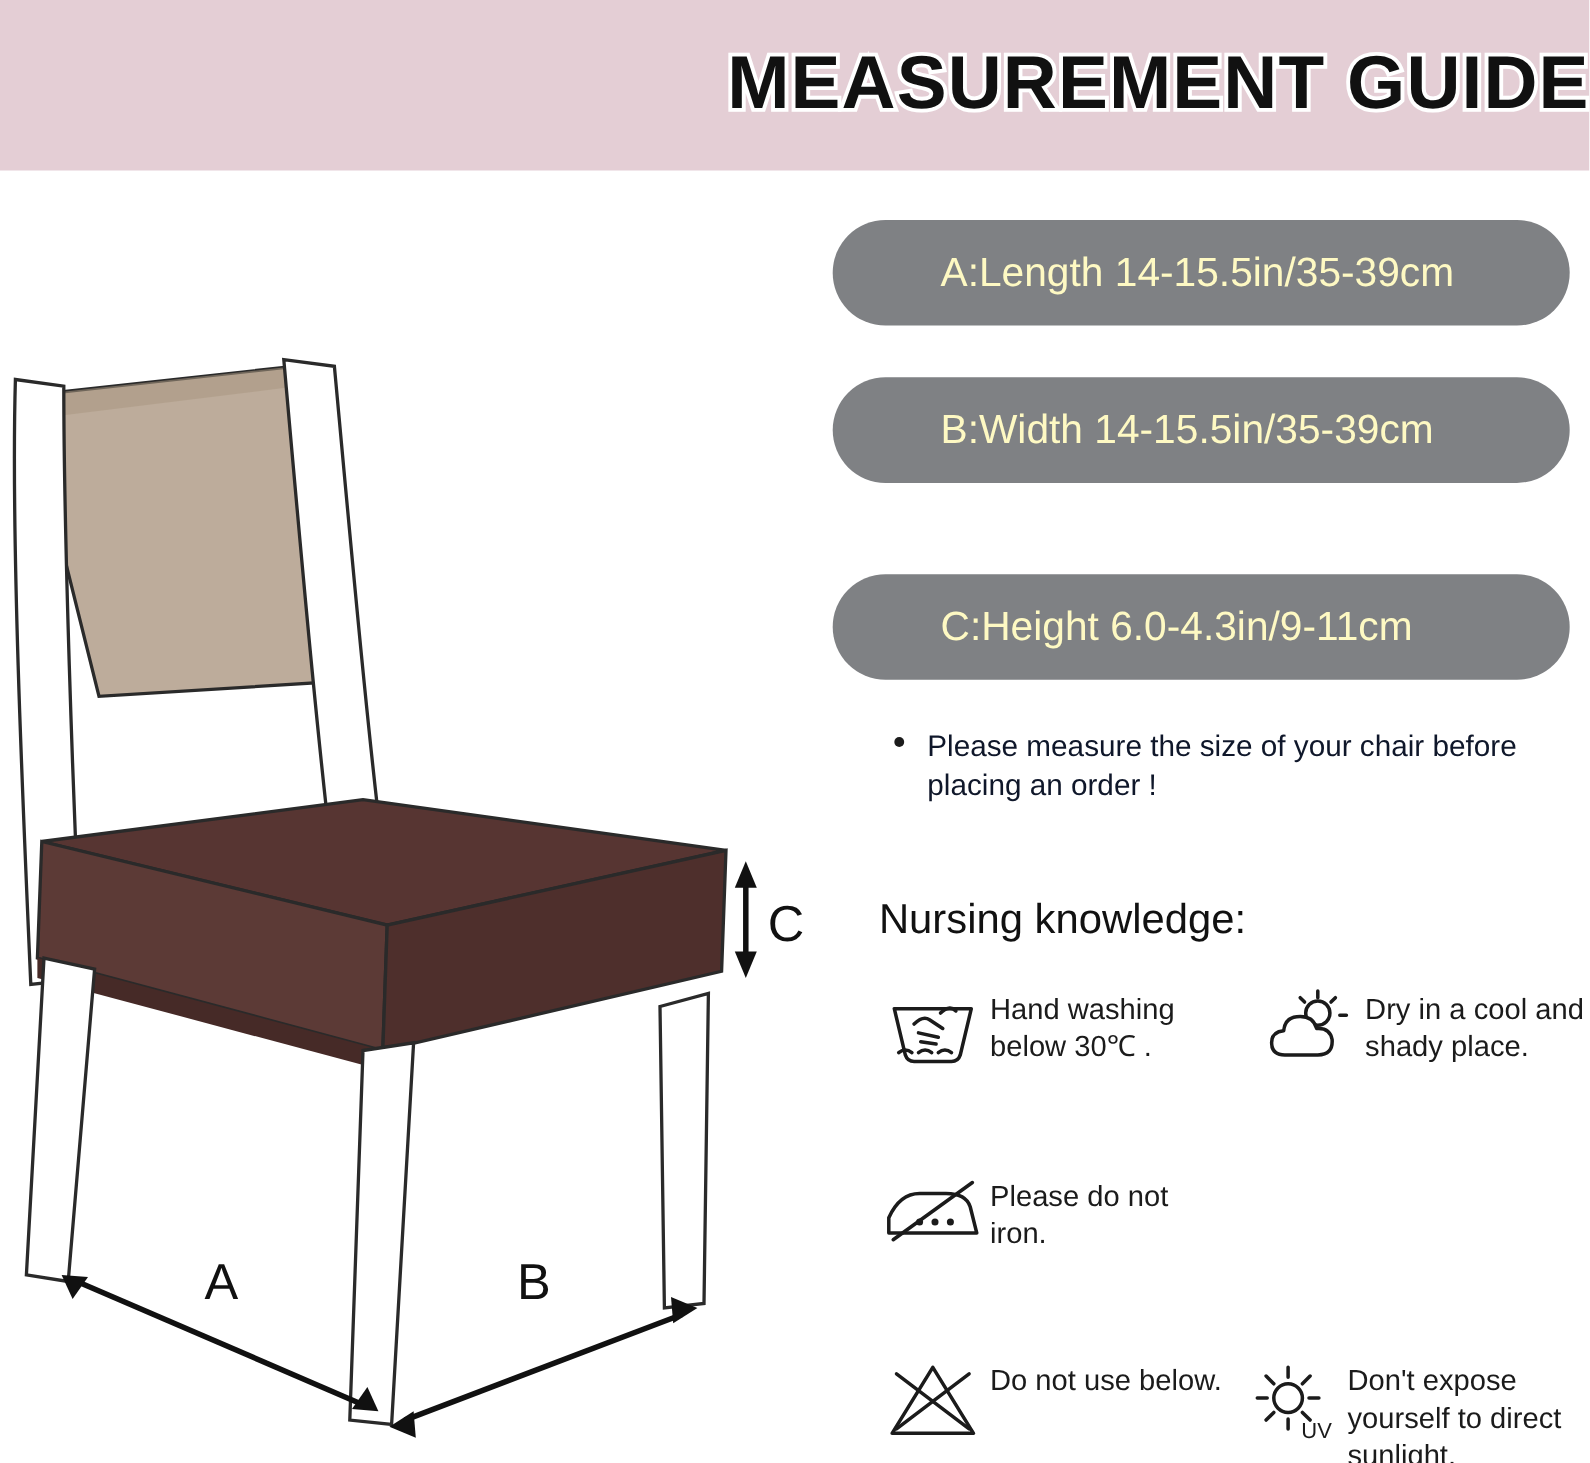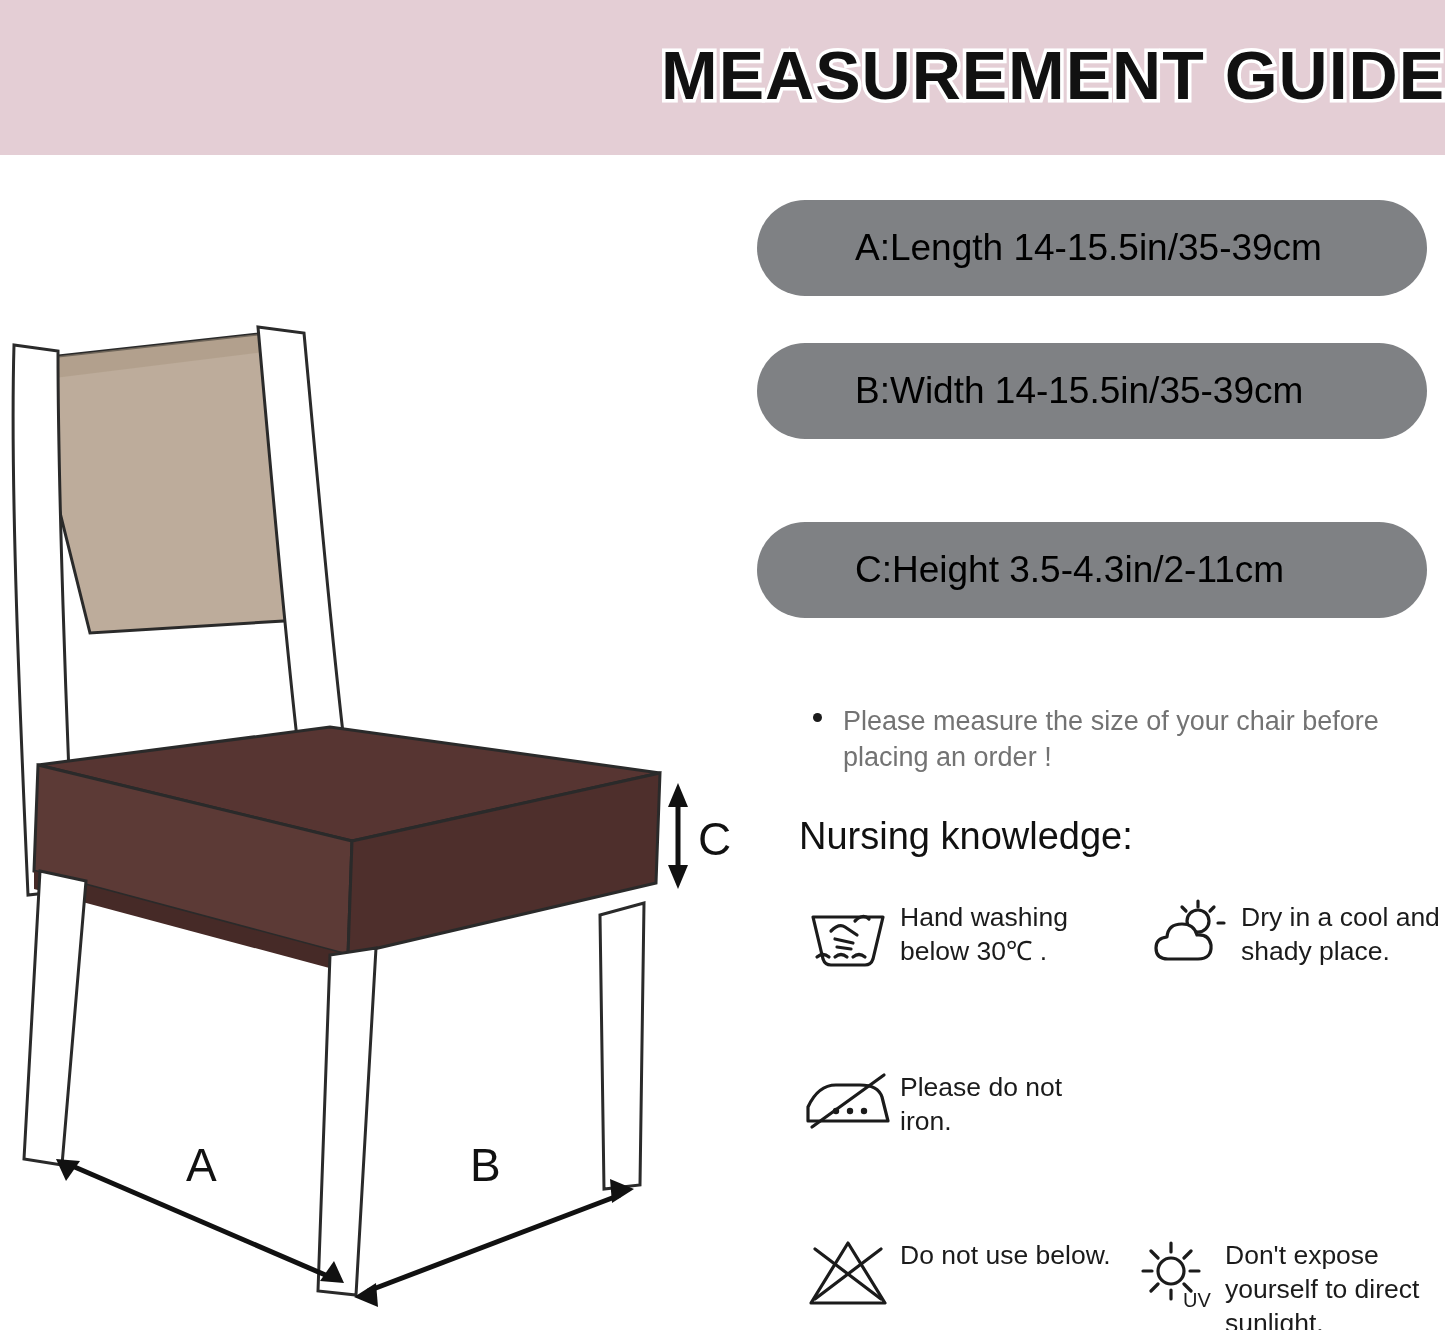--- a/index.html
+++ b/index.html
@@ -63,37 +63,36 @@
     width: 670px;
     height: 96px;
     background: #7f8184;
     border-radius: 48px;
     display: flex;
     align-items: center;
   }
   .pill span {
     margin-left: 98px;
     font-size: 37px;
-    color: #000000;
+    color: #fef9c3;
     font-family: "Liberation Sans", sans-serif;
     white-space: nowrap;
   }
   .pill-a { top: 25px; }
   .pill-b { top: 168px; }
   .pill-c { top: 347px; }
 
   .note {
     position: absolute;
     left: 48px;
     top: 486px;
     width: 625px;
     font-size: 27px;
-    color: #737373;
+    color: #0f172a;
     line-height: 1.33;
-    margin-top: 43px;
   }
   .note .bullet {
     position: absolute;
     left: 8px;
     top: 9px;
     width: 9px;
     height: 9px;
     border-radius: 50%;
     background: #1b1b1b;
   }
@@ -190,21 +189,21 @@
 
 <div class="right-panel">
 
   <div class="pill pill-a">
     <span>A:Length 14-15.5in/35-39cm</span>
   </div>
   <div class="pill pill-b">
     <span>B:Width 14-15.5in/35-39cm</span>
   </div>
   <div class="pill pill-c">
-    <span>C:Height 3.5-4.3in/2-11cm</span>
+    <span>C:Height 6.0-4.3in/9-11cm</span>
   </div>
 
   <div class="note">
     <span class="bullet"></span>
     <span class="note-text">Please measure the size of your chair before placing an order !</span>
   </div>
 
   <div class="nursing-title">Nursing knowledge:</div>
 
   <div class="care-grid">

